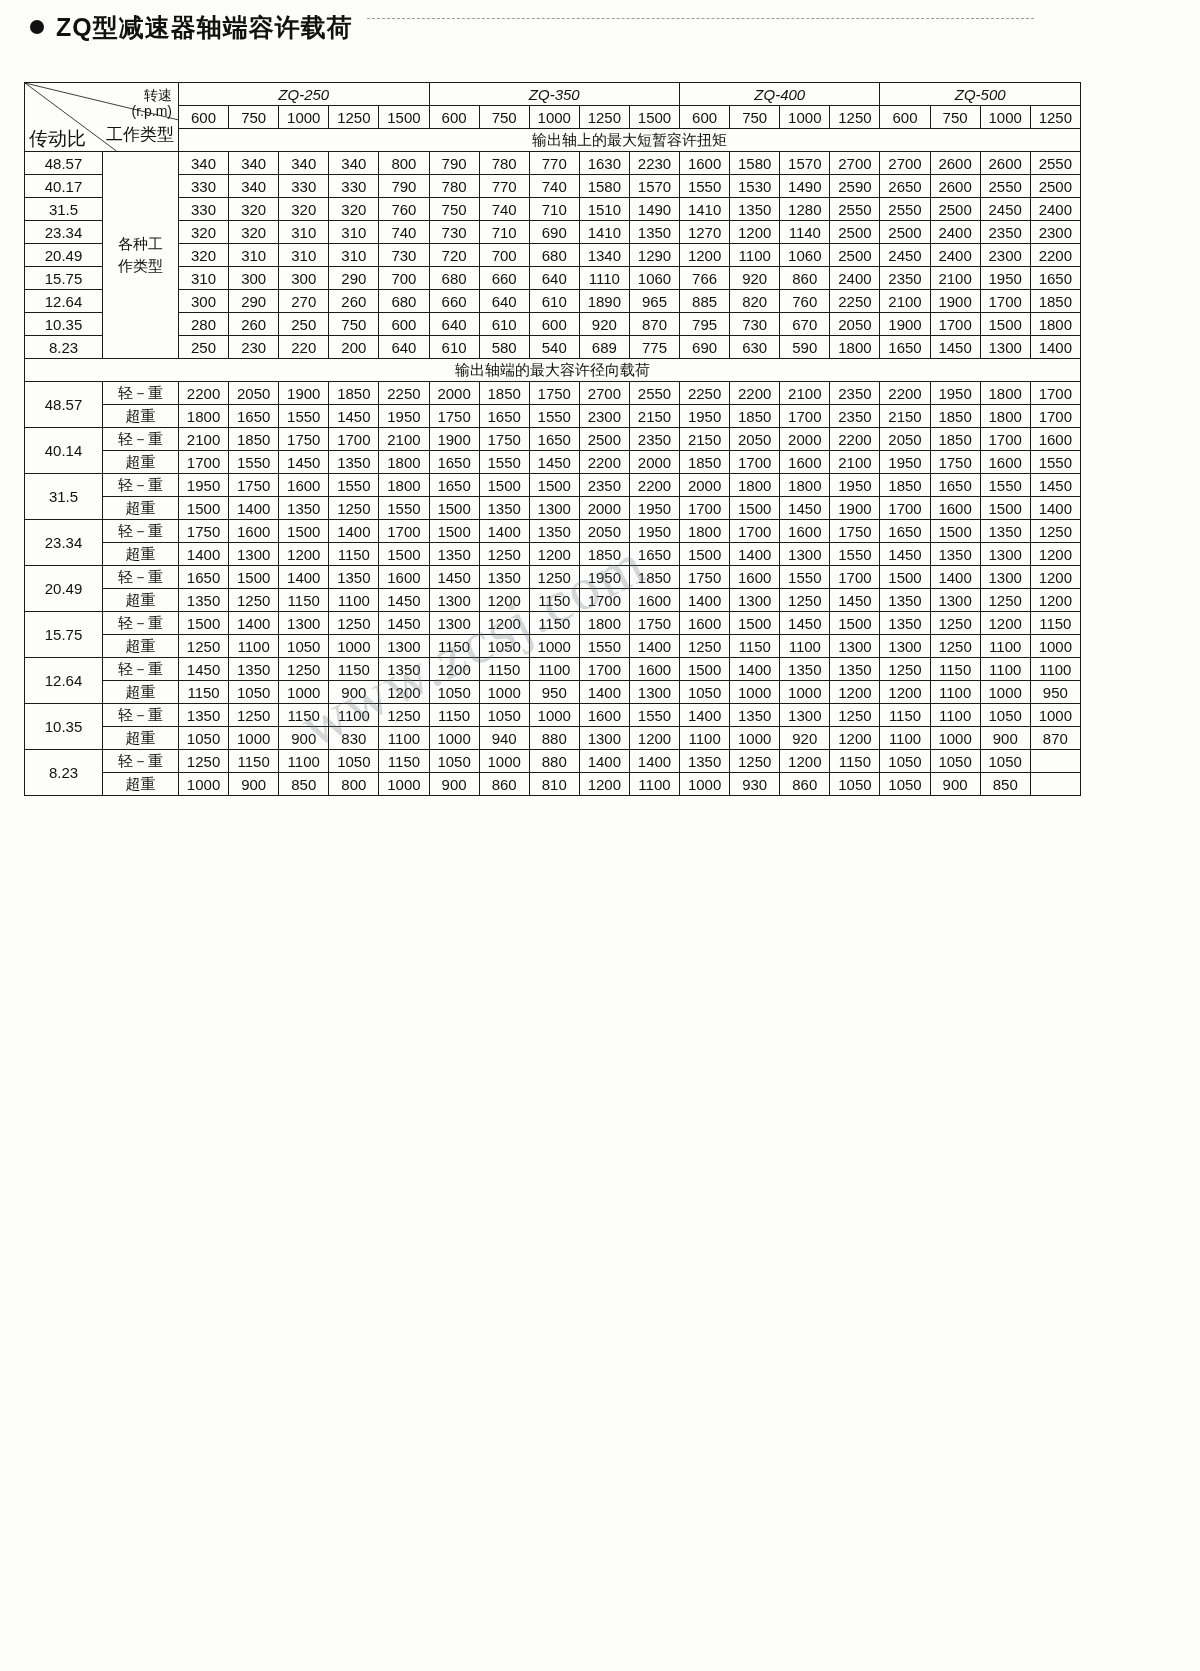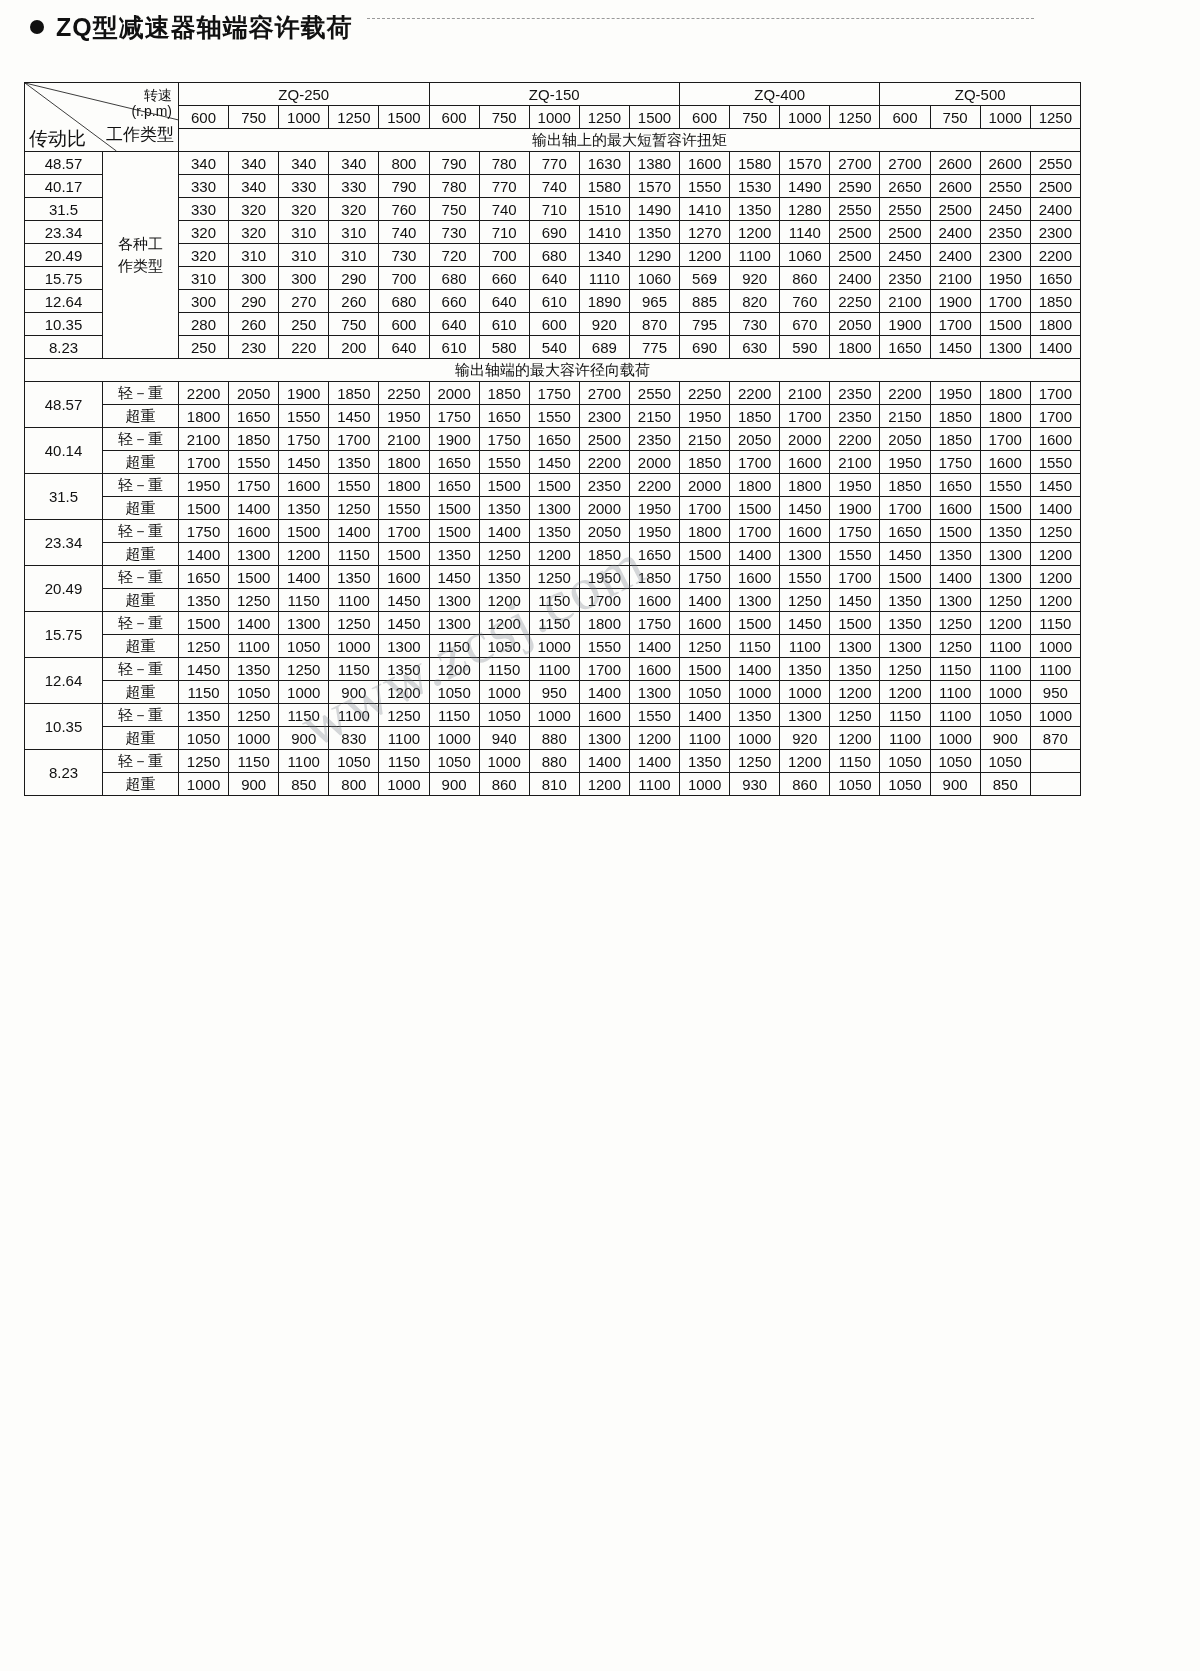--- a/index.html
+++ b/index.html
@@ -46,21 +46,21 @@
   table.main td, table.main th{
     border:1px solid #1a1a1a;
     text-align:center;vertical-align:middle;
     font-size:15px;font-weight:normal;
     padding:0;height:22px;
     background:transparent;
   }
   .colA{width:78px;}
   .colB{width:76px;}
   .num{width:50.1px;}
-  .hdr-grp{font-size:16px;height:38px;}
+  .hdr-grp{font-size:16px;height:38px;font-style:italic;}
   .rpm-cell{font-size:14px;height:26px;}
   .corner{
     position:relative;height:96px;
     padding:0;
   }
   .corner .lbl-speed{
     position:absolute;right:6px;top:4px;font-size:14px;line-height:16px;text-align:right;
   }
   .corner .lbl-work{
     position:absolute;right:4px;top:44px;font-size:17px;line-height:16px;text-align:right;
@@ -115,21 +115,21 @@
           <td class="corner" colspan="2" rowspan="3">
             <svg viewBox="0 0 154 96" preserveAspectRatio="none">
               <line x1="0" y1="0" x2="154" y2="52" stroke="#1a1a1a" stroke-width="1"></line>
               <line x1="0" y1="0" x2="92" y2="96" stroke="#1a1a1a" stroke-width="1"></line>
             </svg>
             <div class="lbl-speed">转速<br>(r.p.m)</div>
             <div class="lbl-work">工作类型</div>
             <div class="lbl-ratio">传动比</div>
           </td>
           <td class="hdr-grp" colspan="5">ZQ-250</td>
-          <td class="hdr-grp" colspan="5">ZQ-150</td>
+          <td class="hdr-grp" colspan="5">ZQ-350</td>
           <td class="hdr-grp" colspan="4">ZQ-400</td>
           <td class="hdr-grp" colspan="4">ZQ-500</td>
         </tr>
         <tr>
           <td class="rpm-cell">600</td>
           <td class="rpm-cell">750</td>
           <td class="rpm-cell">1000</td>
           <td class="rpm-cell">1250</td>
           <td class="rpm-cell">1500</td>
           <td class="rpm-cell">600</td>
@@ -154,21 +154,21 @@
           <td class="vert-label" rowspan="9">各种工<br>作类型</td>
           <td>340</td>
           <td>340</td>
           <td>340</td>
           <td>340</td>
           <td>800</td>
           <td>790</td>
           <td>780</td>
           <td>770</td>
           <td>1630</td>
-          <td>1380</td>
+          <td>2230</td>
           <td>1600</td>
           <td>1580</td>
           <td>1570</td>
           <td>2700</td>
           <td>2700</td>
           <td>2600</td>
           <td>2600</td>
           <td>2550</td>
         </tr>
         <tr class="data-row">
@@ -260,21 +260,21 @@
           <td>310</td>
           <td>300</td>
           <td>300</td>
           <td>290</td>
           <td>700</td>
           <td>680</td>
           <td>660</td>
           <td>640</td>
           <td>1110</td>
           <td>1060</td>
-          <td>569</td>
+          <td>766</td>
           <td>920</td>
           <td>860</td>
           <td>2400</td>
           <td>2350</td>
           <td>2100</td>
           <td>1950</td>
           <td>1650</td>
         </tr>
         <tr class="data-row">
           <td class="ratio-cell">12.64</td>

